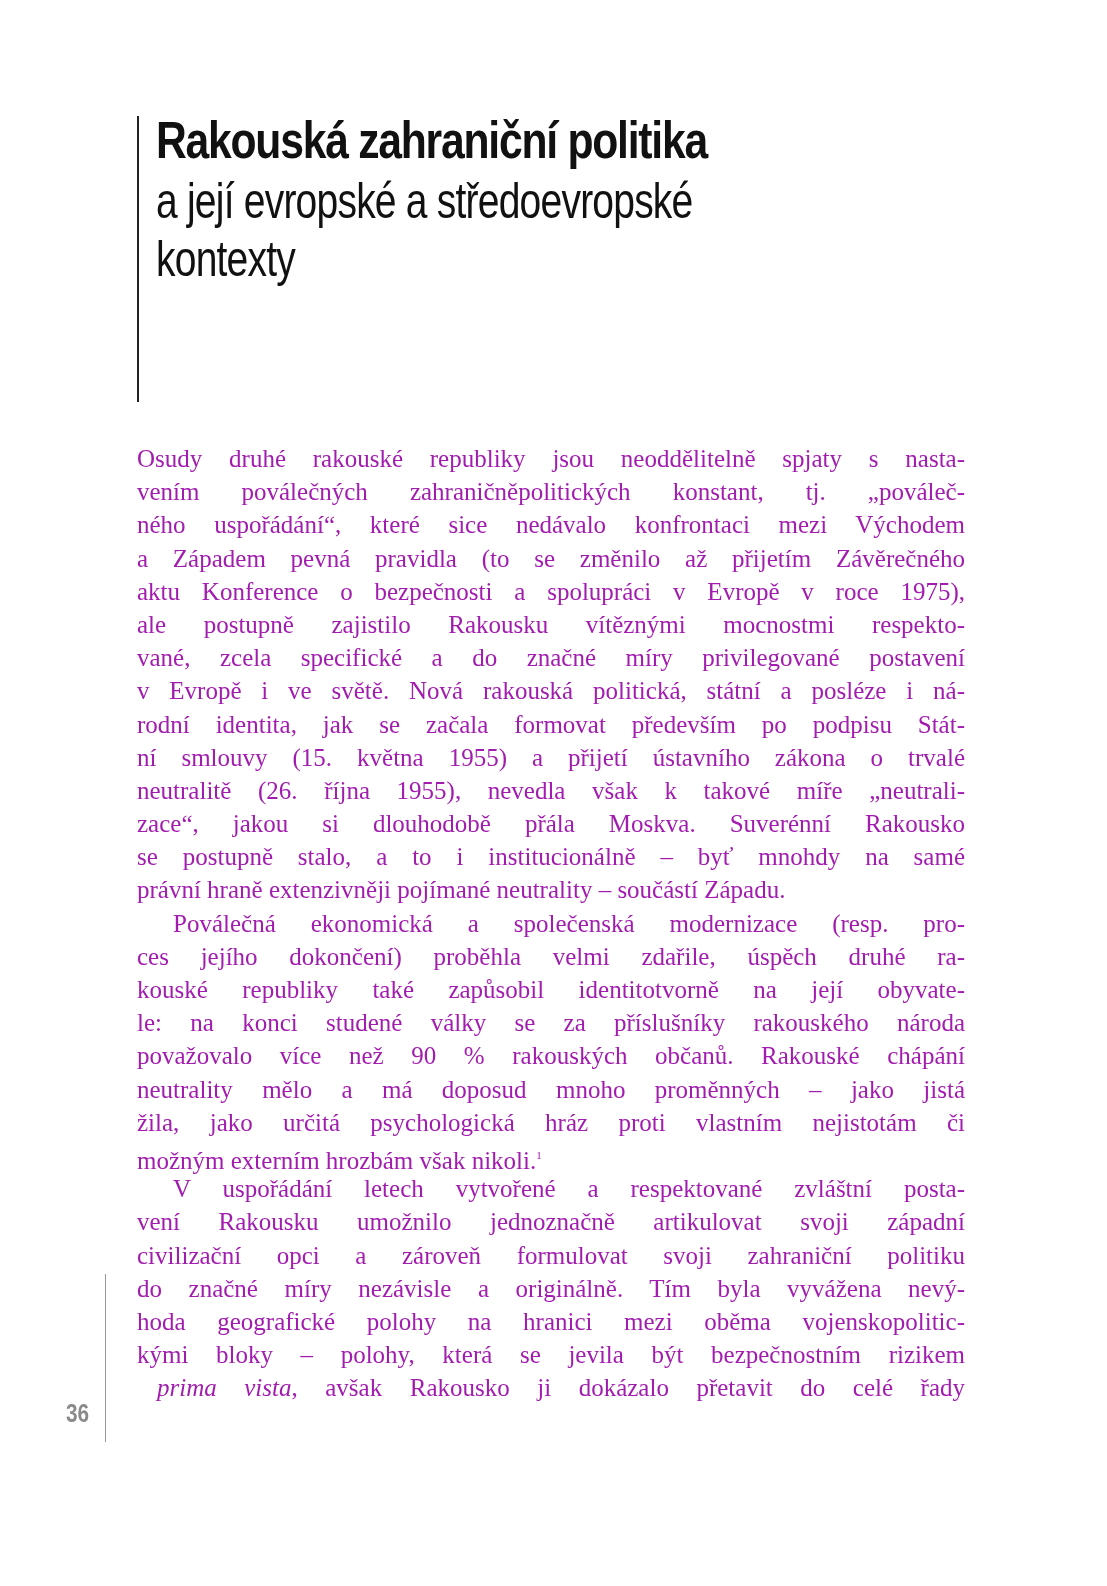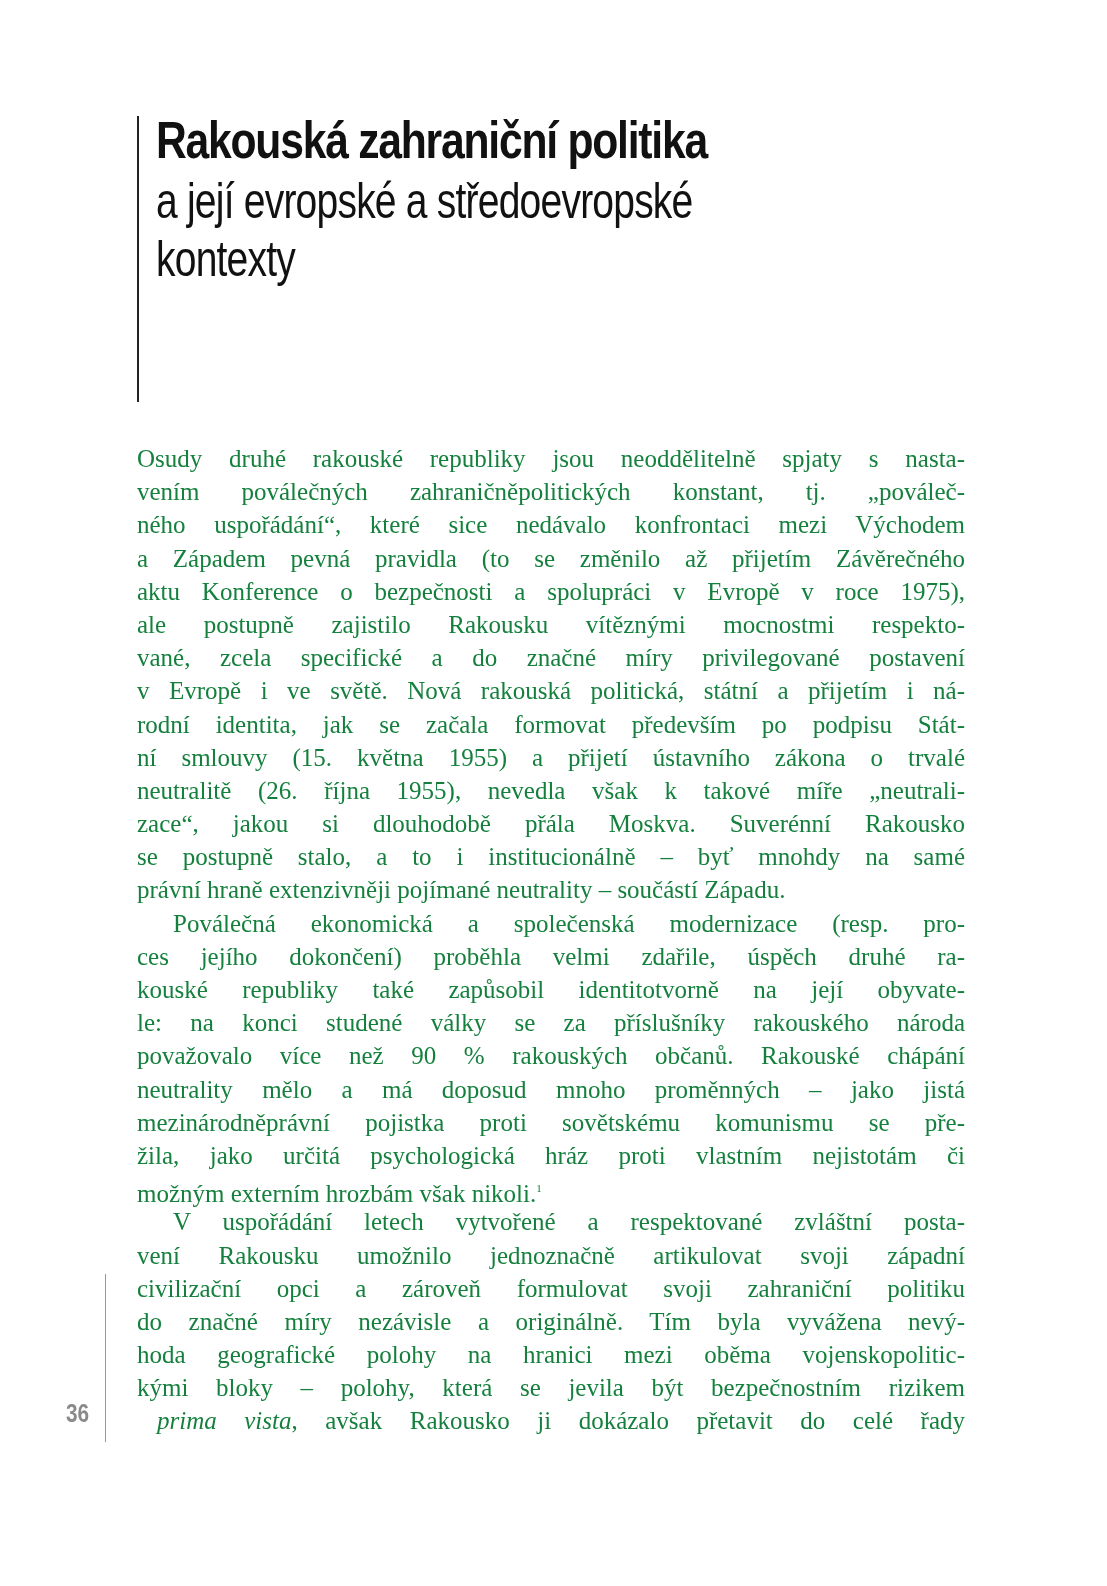--- a/index.html
+++ b/index.html
@@ -12,21 +12,21 @@
       transform: scaleX(0.82); transform-origin: left center; white-space: nowrap;
     }
     .title-sub {
       font-family: "Liberation Sans", sans-serif; font-weight: normal;
       font-size: 50px; line-height: 58px; color: #111; letter-spacing: -1px;
       transform: scaleX(0.78); transform-origin: left center; white-space: nowrap;
     }
     .body-text {
       position: absolute; left: 137px; top: 442px; width: 828px;
       font-family: "Liberation Serif", serif; font-size: 25px; line-height: 33.2px;
-      color: #15803d;
+      color: #a21caf;
     }
     .line { display: block; white-space: nowrap; text-align: justify; text-align-last: justify; height: 33.2px; }
     .line.last { text-align-last: left; }
     .line.indent { padding-left: 36px; }
     .footnote-ref { font-size: 11px; vertical-align: 10px; }
     .page-rule { position: absolute; left: 105px; top: 1274px; width: 1px; height: 168px; background: #999; }
     .page-number {
       position: absolute; left: 66px; top: 1398px;
       font-family: "Liberation Sans", sans-serif; font-weight: bold; font-size: 26px;
       color: #8a8a8a; transform: scaleX(0.8); transform-origin: left center;
@@ -44,34 +44,33 @@
 </div>
 
 <div class="body-text">
   <span class="line">Osudy druhé rakouské republiky jsou neoddělitelně spjaty s nasta-</span>
   <span class="line">vením poválečných zahraničněpolitických konstant, tj. „pováleč-</span>
   <span class="line">ného uspořádání“, které sice nedávalo konfrontaci mezi Východem</span>
   <span class="line">a Západem pevná pravidla (to se změnilo až přijetím Závěrečného</span>
   <span class="line">aktu Konference o bezpečnosti a spolupráci v Evropě v roce 1975),</span>
   <span class="line">ale postupně zajistilo Rakousku vítěznými mocnostmi respekto-</span>
   <span class="line">vané, zcela specifické a do značné míry privilegované postavení</span>
-  <span class="line">v Evropě i ve světě. Nová rakouská politická, státní a přijetím i ná-</span>
+  <span class="line">v Evropě i ve světě. Nová rakouská politická, státní a posléze i ná-</span>
   <span class="line">rodní identita, jak se začala formovat především po podpisu Stát-</span>
   <span class="line">ní smlouvy (15. května 1955) a přijetí ústavního zákona o trvalé</span>
   <span class="line">neutralitě (26. října 1955), nevedla však k takové míře „neutrali-</span>
   <span class="line">zace“, jakou si dlouhodobě přála Moskva. Suverénní Rakousko</span>
   <span class="line">se postupně stalo, a to i institucionálně – byť mnohdy na samé</span>
   <span class="line last">právní hraně extenzivněji pojímané neutrality – součástí Západu.</span>
   <span class="line indent">Poválečná ekonomická a společenská modernizace (resp. pro-</span>
   <span class="line">ces jejího dokončení) proběhla velmi zdařile, úspěch druhé ra-</span>
   <span class="line">kouské republiky také zapůsobil identitotvorně na její obyvate-</span>
   <span class="line">le: na konci studené války se za příslušníky rakouského národa</span>
   <span class="line">považovalo více než 90 % rakouských občanů. Rakouské chápání</span>
   <span class="line">neutrality mělo a má doposud mnoho proměnných – jako jistá</span>
-  <span class="line">mezinárodněprávní pojistka proti sovětskému komunismu se pře-</span>
   <span class="line">žila, jako určitá psychologická hráz proti vlastním nejistotám či</span>
   <span class="line last"><span>možným externím hrozbám však nikoli.</span><sup class="footnote-ref">1</sup></span>
   <span class="line indent">V uspořádání letech vytvořené a respektované zvláštní posta-</span>
   <span class="line">vení Rakousku umožnilo jednoznačně artikulovat svoji západní</span>
   <span class="line">civilizační opci a zároveň formulovat svoji zahraniční politiku</span>
   <span class="line">do značné míry nezávisle a originálně. Tím byla vyvážena nevý-</span>
   <span class="line">hoda geografické polohy na hranici mezi oběma vojenskopolitic-</span>
   <span class="line">kými bloky – polohy, která se jevila být bezpečnostním rizikem</span>
   <span class="line"><i>prima vista</i><span>, </span><span>avšak Rakousko ji dokázalo přetavit do celé řady</span></span>
 </div>

